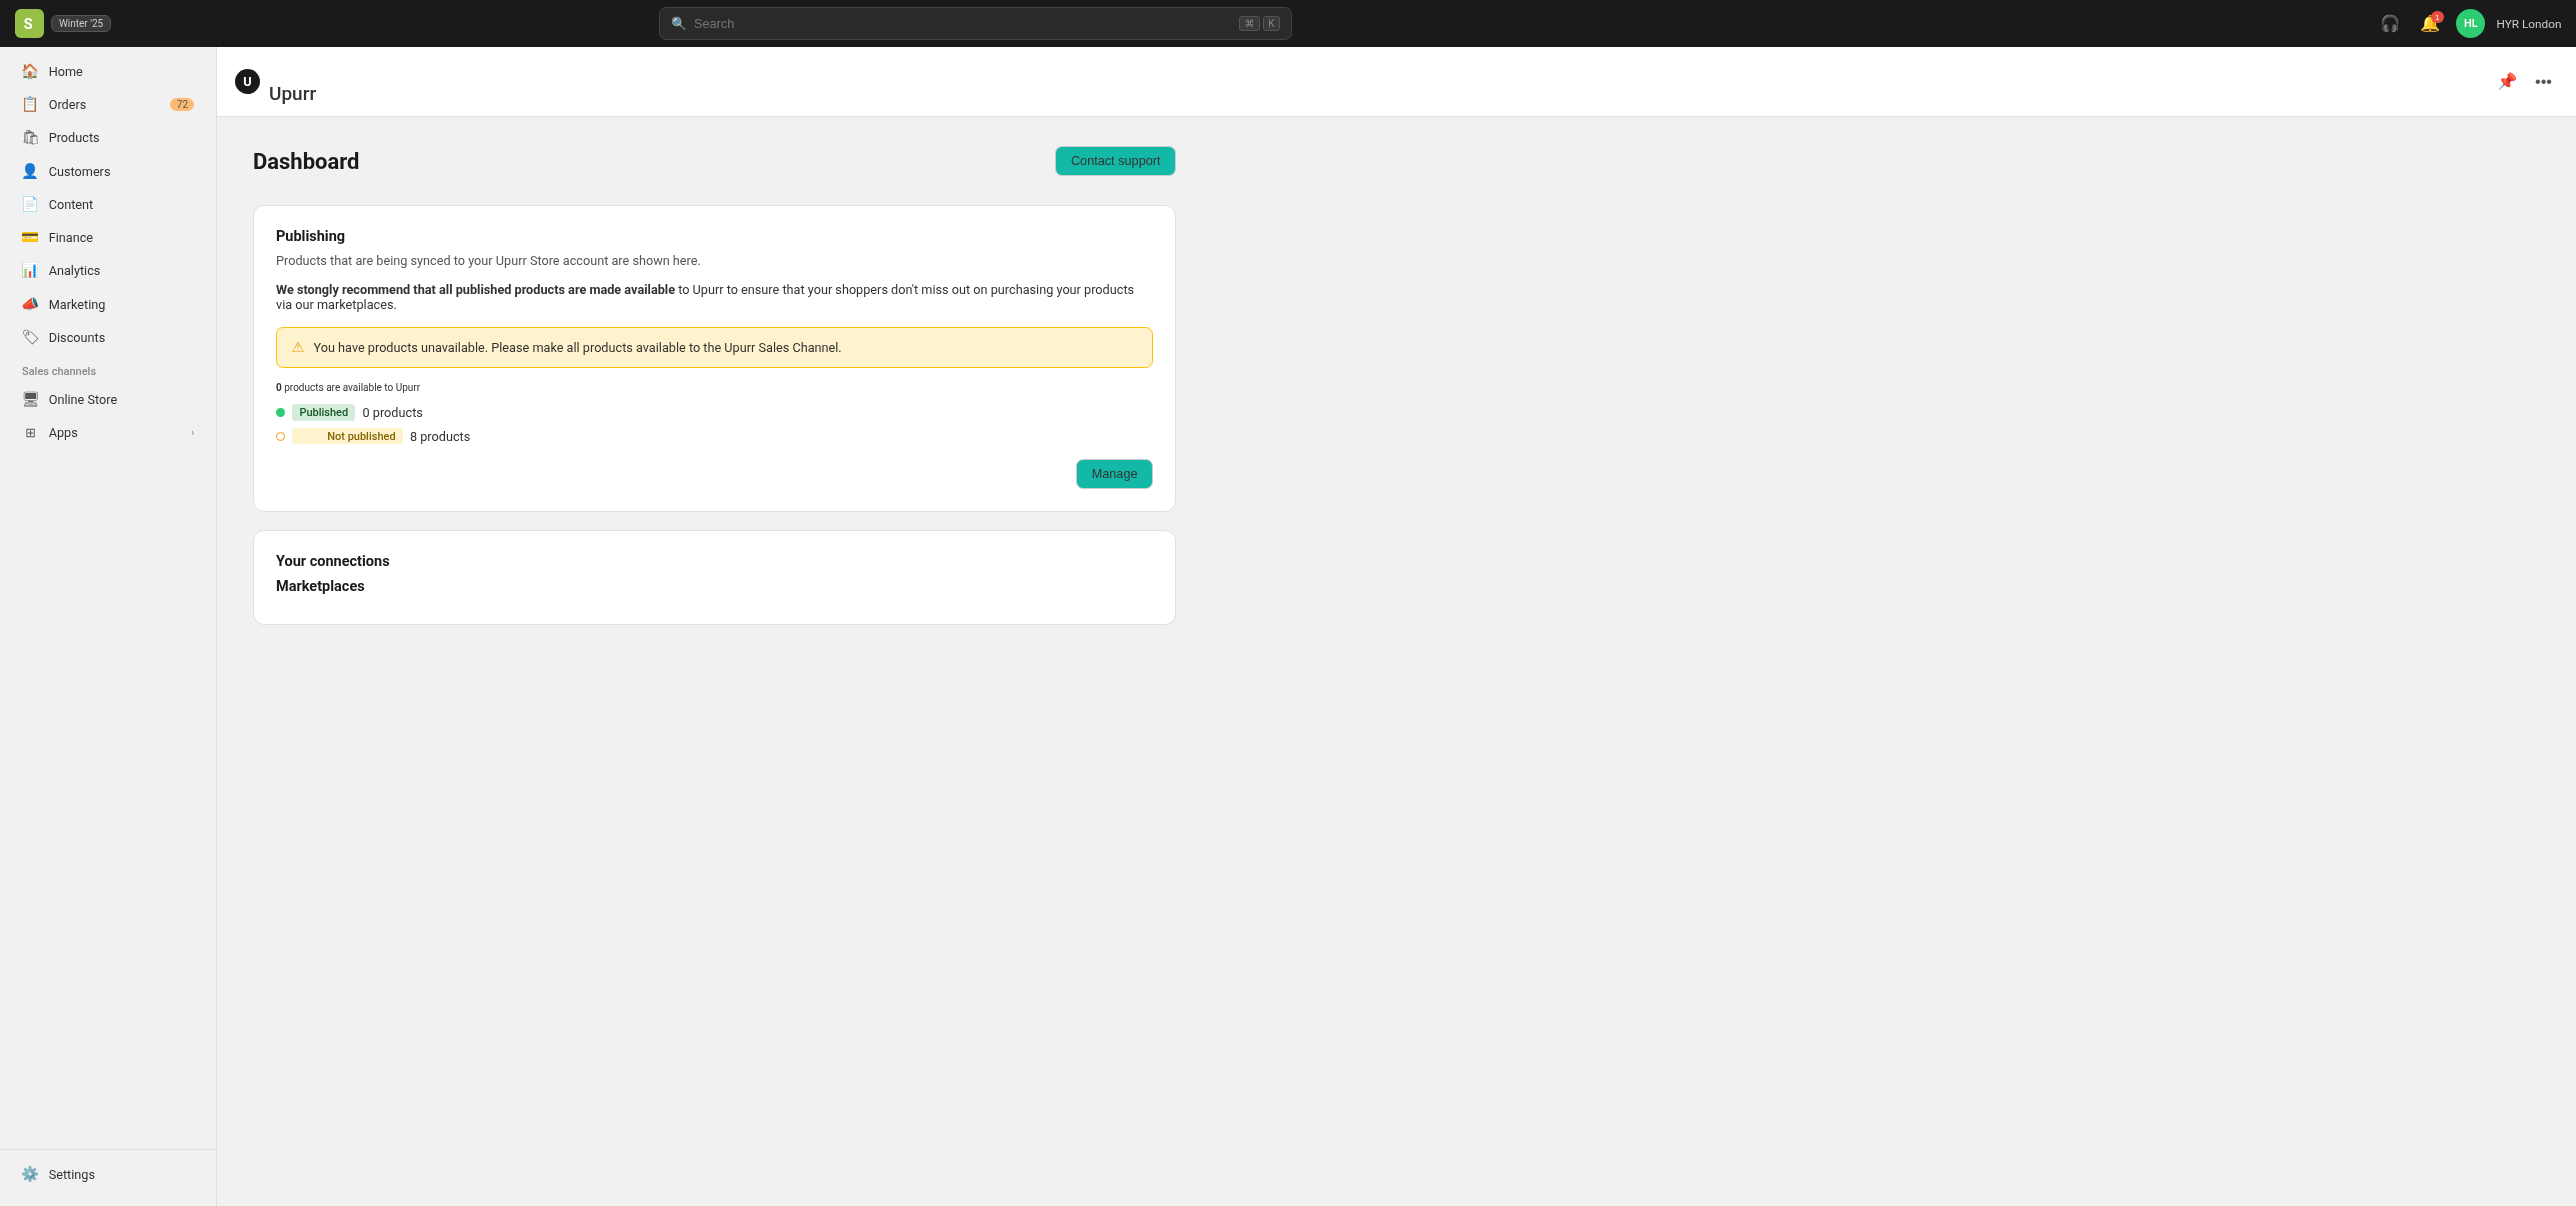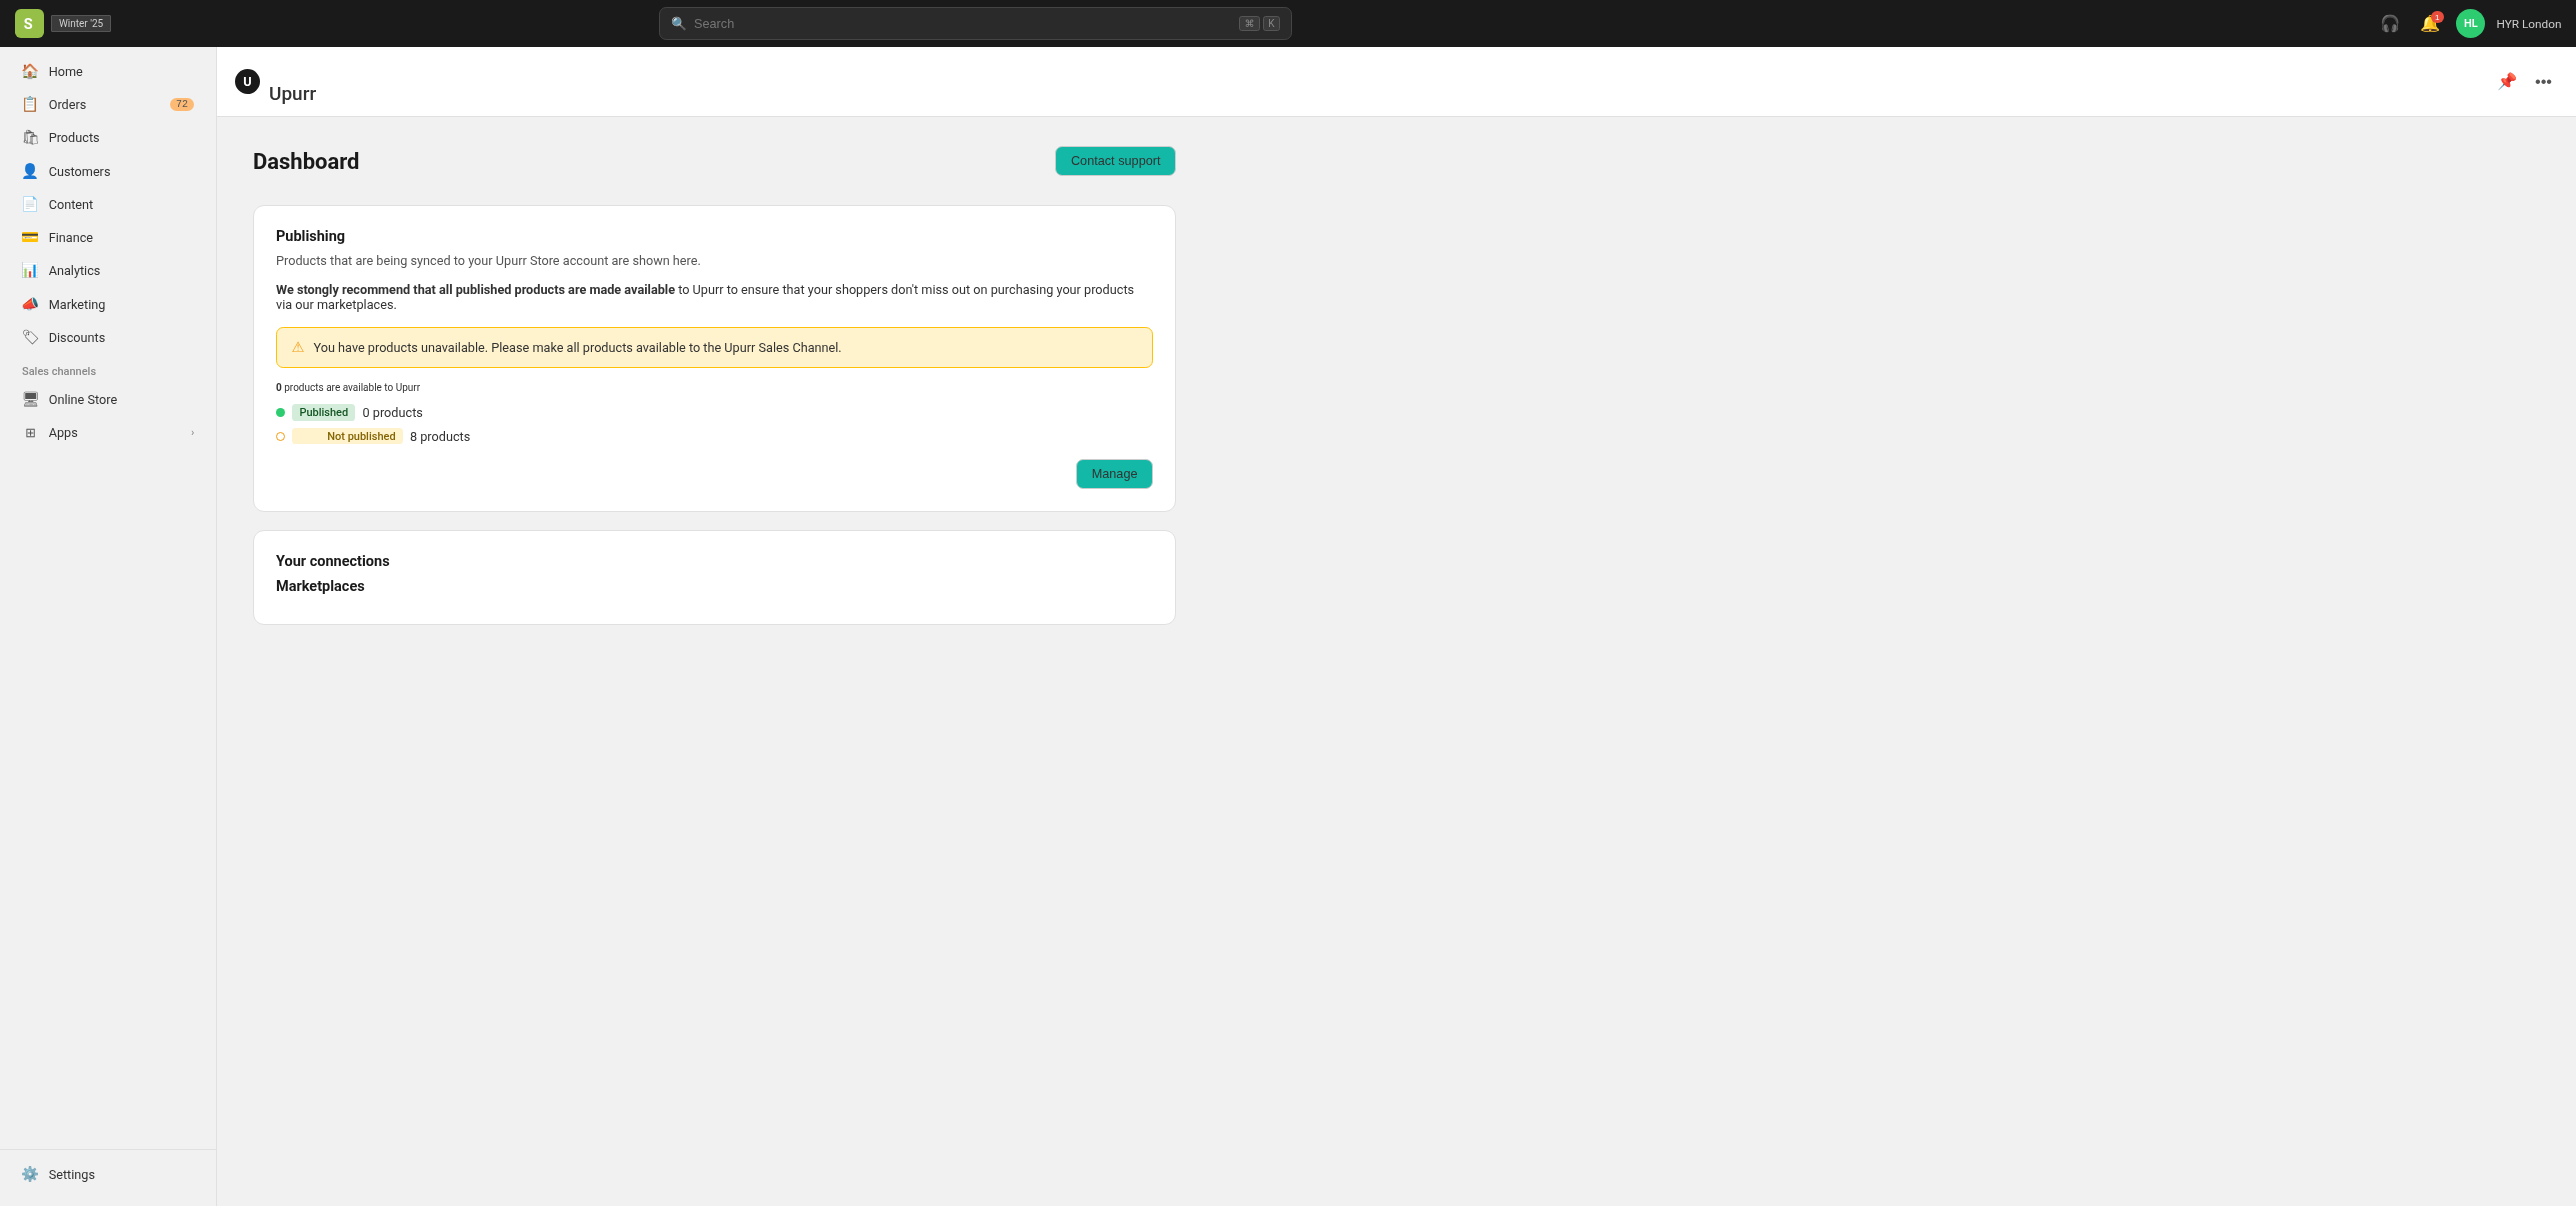--- a/index.html
+++ b/index.html
@@ -23,21 +23,21 @@
     }
     .shopify-logo {
       width: 29px;
       height: 29px;
     }
     .winter-badge {
       background: #3a3a3a;
       color: #ccc;
       font-size: 10px;
       padding: 1.8px 7.2px;
-      border-radius: 1px;
+      border-radius: 6px;
       border: 0.9px solid #555;
     }
     .search-bar {
       flex: 1;
       max-width: 633px;
       margin: 0 auto;
       background: #2a2a2a;
       border: 0.9px solid #444;
       border-radius: 7.2px;
       display: flex;
@@ -163,21 +163,20 @@
       font-size: 14.5px;
       flex-shrink: 0;
     }
     .nav-badge {
       margin-left: auto;
       background: #fdba74;
       color: #555;
       font-size: 10px;
       padding: 0.9px 6.3px;
       border-radius: 9px;
-      font-family: Liberation Mono, monospace;
     }
     .section-label {
       font-size: 11px;
       color: #888;
       padding: 11px 22px 3.6px;
       font-weight: 500;
     }
     .nav-item-expand {
       margin-left: auto;
       color: #888;

